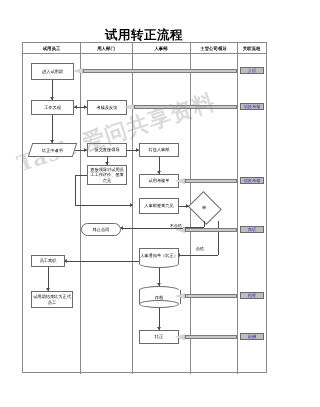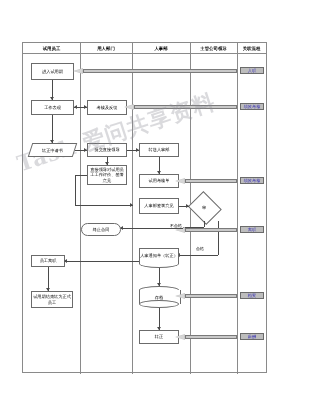--- a/index.html
+++ b/index.html
@@ -105,20 +105,21 @@
       transform:rotate(-18deg);transform-origin:left center;
       font-family:"DejaVu Serif","Liberation Serif",serif;
       font-size:22px;color:rgba(140,140,150,.32);white-space:nowrap;
       pointer-events:none;font-weight:bold;letter-spacing:1px;}
 </style>
 </head>
 <body>
 
 <div id="page">
 
+  <div id="title">试用转正流程</div>
 
   <div id="table">
 
     <div class="hdr-row">
       <div class="hdr-cell" style="left:0;width:57px;">试用员工</div>
       <div class="hdr-cell" style="left:57px;width:52px;">用人部门</div>
       <div class="hdr-cell" style="left:109px;width:58px;">人事部</div>
       <div class="hdr-cell" style="left:167px;width:47px;">主管公司领导</div>
       <div class="hdr-cell" style="left:214px;width:29px;">关联流程</div>
     </div>

